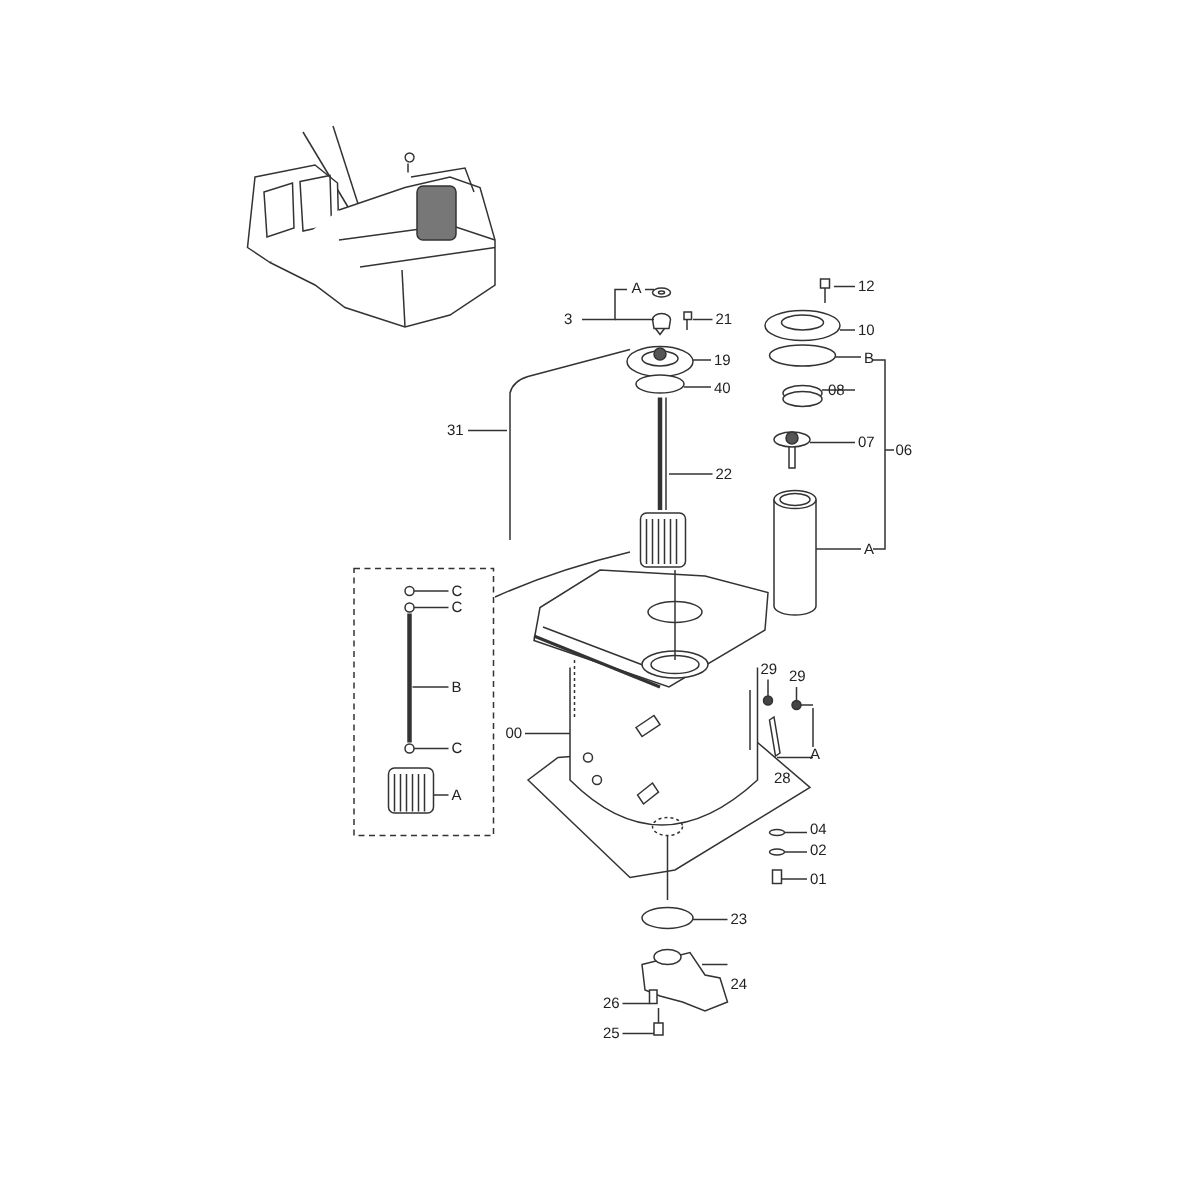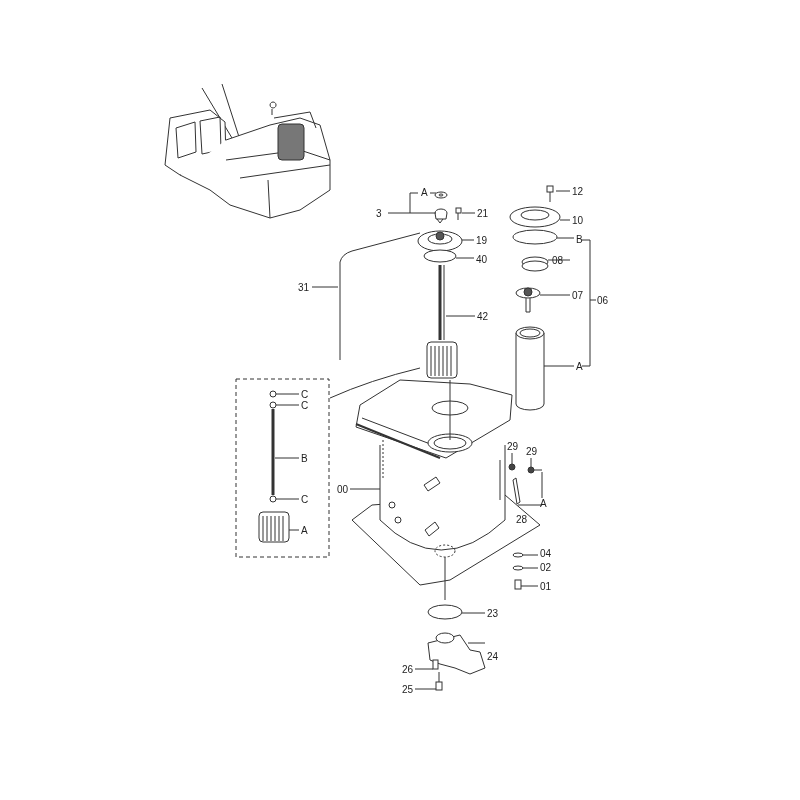--- a/index.html
+++ b/index.html
@@ -156,21 +156,21 @@
         <path d="M415,689 L436,689"></path>
     </g>
   </svg>
 
   <span class="lbl" style="left:376px;top:209px;">3</span>
   <span class="lbl" style="left:421px;top:188px;">A</span>
   <span class="lbl" style="left:477px;top:209px;">21</span>
   <span class="lbl" style="left:476px;top:236px;">19</span>
   <span class="lbl" style="left:476px;top:255px;">40</span>
   <span class="lbl" style="left:298px;top:283px;">31</span>
-  <span class="lbl" style="left:477px;top:312px;">42</span>
+  <span class="lbl" style="left:477px;top:312px;">22</span>
   <span class="lbl" style="left:572px;top:187px;">12</span>
   <span class="lbl" style="left:572px;top:216px;">10</span>
   <span class="lbl" style="left:576px;top:235px;">B</span>
   <span class="lbl" style="left:552px;top:256px;">08</span>
   <span class="lbl" style="left:572px;top:291px;">07</span>
   <span class="lbl" style="left:597px;top:296px;">06</span>
   <span class="lbl" style="left:576px;top:362px;">A</span>
   <span class="lbl" style="left:301px;top:390px;">C</span>
   <span class="lbl" style="left:301px;top:401px;">C</span>
   <span class="lbl" style="left:301px;top:454px;">B</span>

